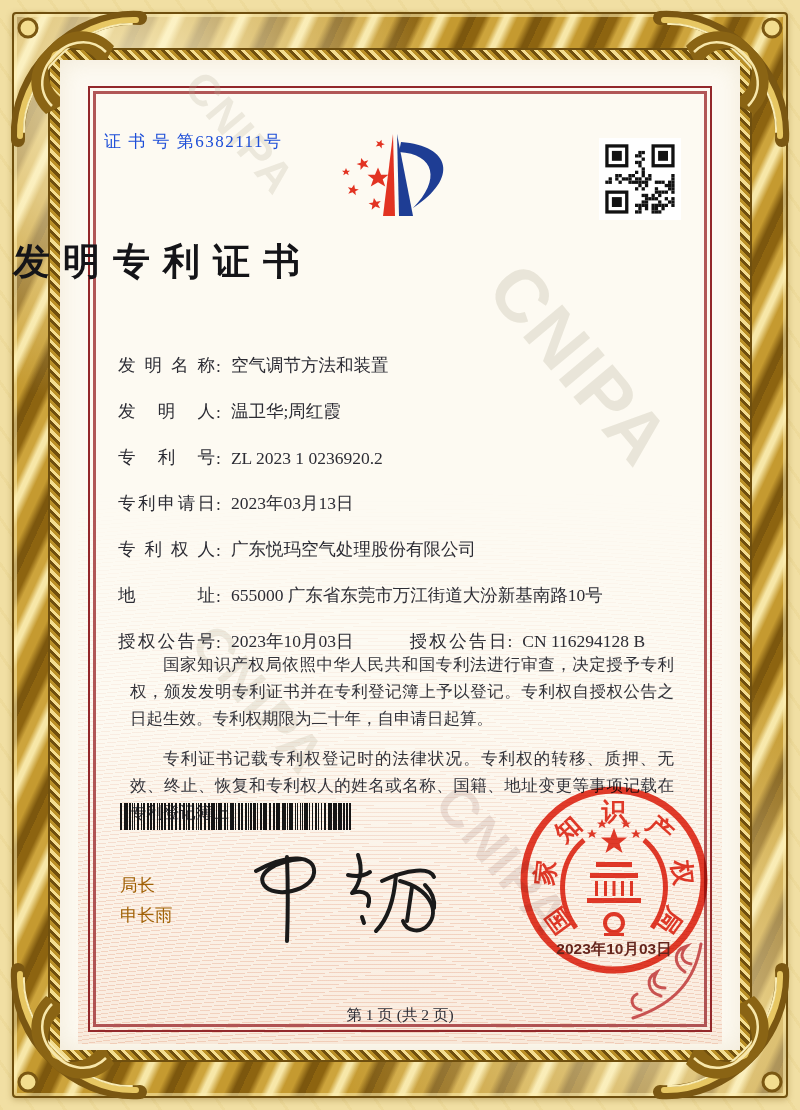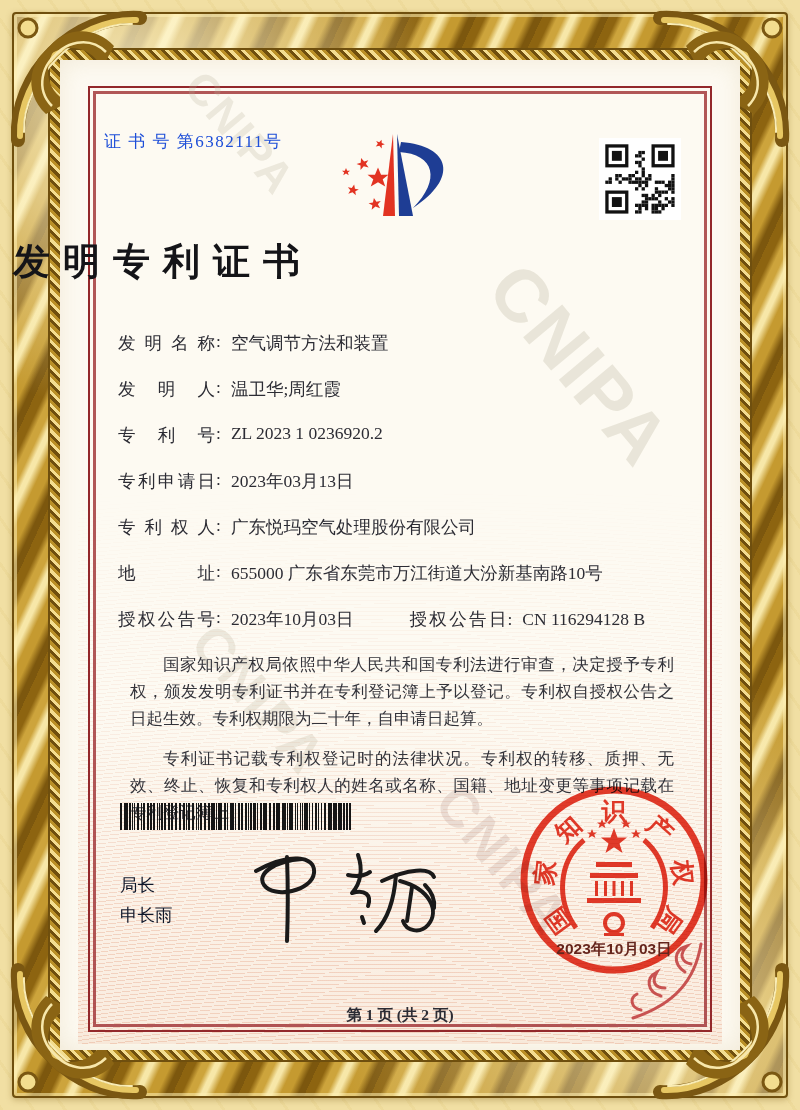--- a/index.html
+++ b/index.html
@@ -68,35 +68,35 @@
   .wm4{left:416px;top:828px;font-size:54px;color:rgba(182,152,142,.26);}
   
   .cert-no{position:absolute;left:104px;top:130px;font-size:17px;letter-spacing:1.5px;color:#1d4ed8;}
   .logo{position:absolute;left:333px;top:112px;width:140px;height:120px;}
   .qr{position:absolute;left:599px;top:138px;width:82px;height:82px;}
   .title{
     position:absolute;left:0;right:0;top:237px;text-align:left;
     font-size:37px;font-weight:bold;letter-spacing:13px;text-indent:13px;color:#141418;
   }
   .fields{position:absolute;left:118px;top:331px;width:578px;font-size:17.5px;color:#2c2c34;}
-  .frow{display:flex;align-items:flex-start;height:46px;}
+  .frow{display:flex;align-items:flex-end;height:46px;}
   .flabel{display:inline-block;width:97px;white-space:pre;text-align:justify;text-align-last:justify;}
   .colon{margin:0 10px 0 1px;}
   .grant2{margin-left:56px;display:flex;align-items:baseline;}
   .paras{position:absolute;left:118px;top:651px;width:568px;font-size:16.5px;line-height:27px;color:#33333a;text-align:justify;}
   .paras p{margin:0 12px 13px;text-indent:2em;}
   .barcode{position:absolute;left:120px;top:803px;width:233px;height:27px;}
   .sign-block{
     position:absolute;left:120px;top:870px;
     font-family:"Liberation Sans","DejaVu Sans",sans-serif;
-    font-size:17.5px;line-height:30px;color:#0f172a;
+    font-size:17.5px;line-height:30px;color:#a16207;
   }
   .signature{position:absolute;left:230px;top:841px;width:210px;height:108px;}
   .seal{position:absolute;left:516px;top:782px;width:196px;height:196px;mix-blend-mode:multiply;opacity:.95;}
-  .footer{position:absolute;left:0;right:0;top:1005px;text-align:center;font-size:15.5px;color:#2c2c34;font-weight:bold;}
+  .footer{position:absolute;left:0;right:0;top:1005px;text-align:center;font-size:15.5px;color:#2c2c34;}
 </style>
 </head>
 <body>
 
 <div class="mat-pattern"></div>
 <div class="gold-frame"></div>
 <div class="bead"></div>
 
 <svg class="corner tl" viewBox="0 0 150 150">
   <path d="M14,136 C10,70 70,10 136,14" fill="none" stroke="#7a5712" stroke-width="14" stroke-linecap="round"></path>

